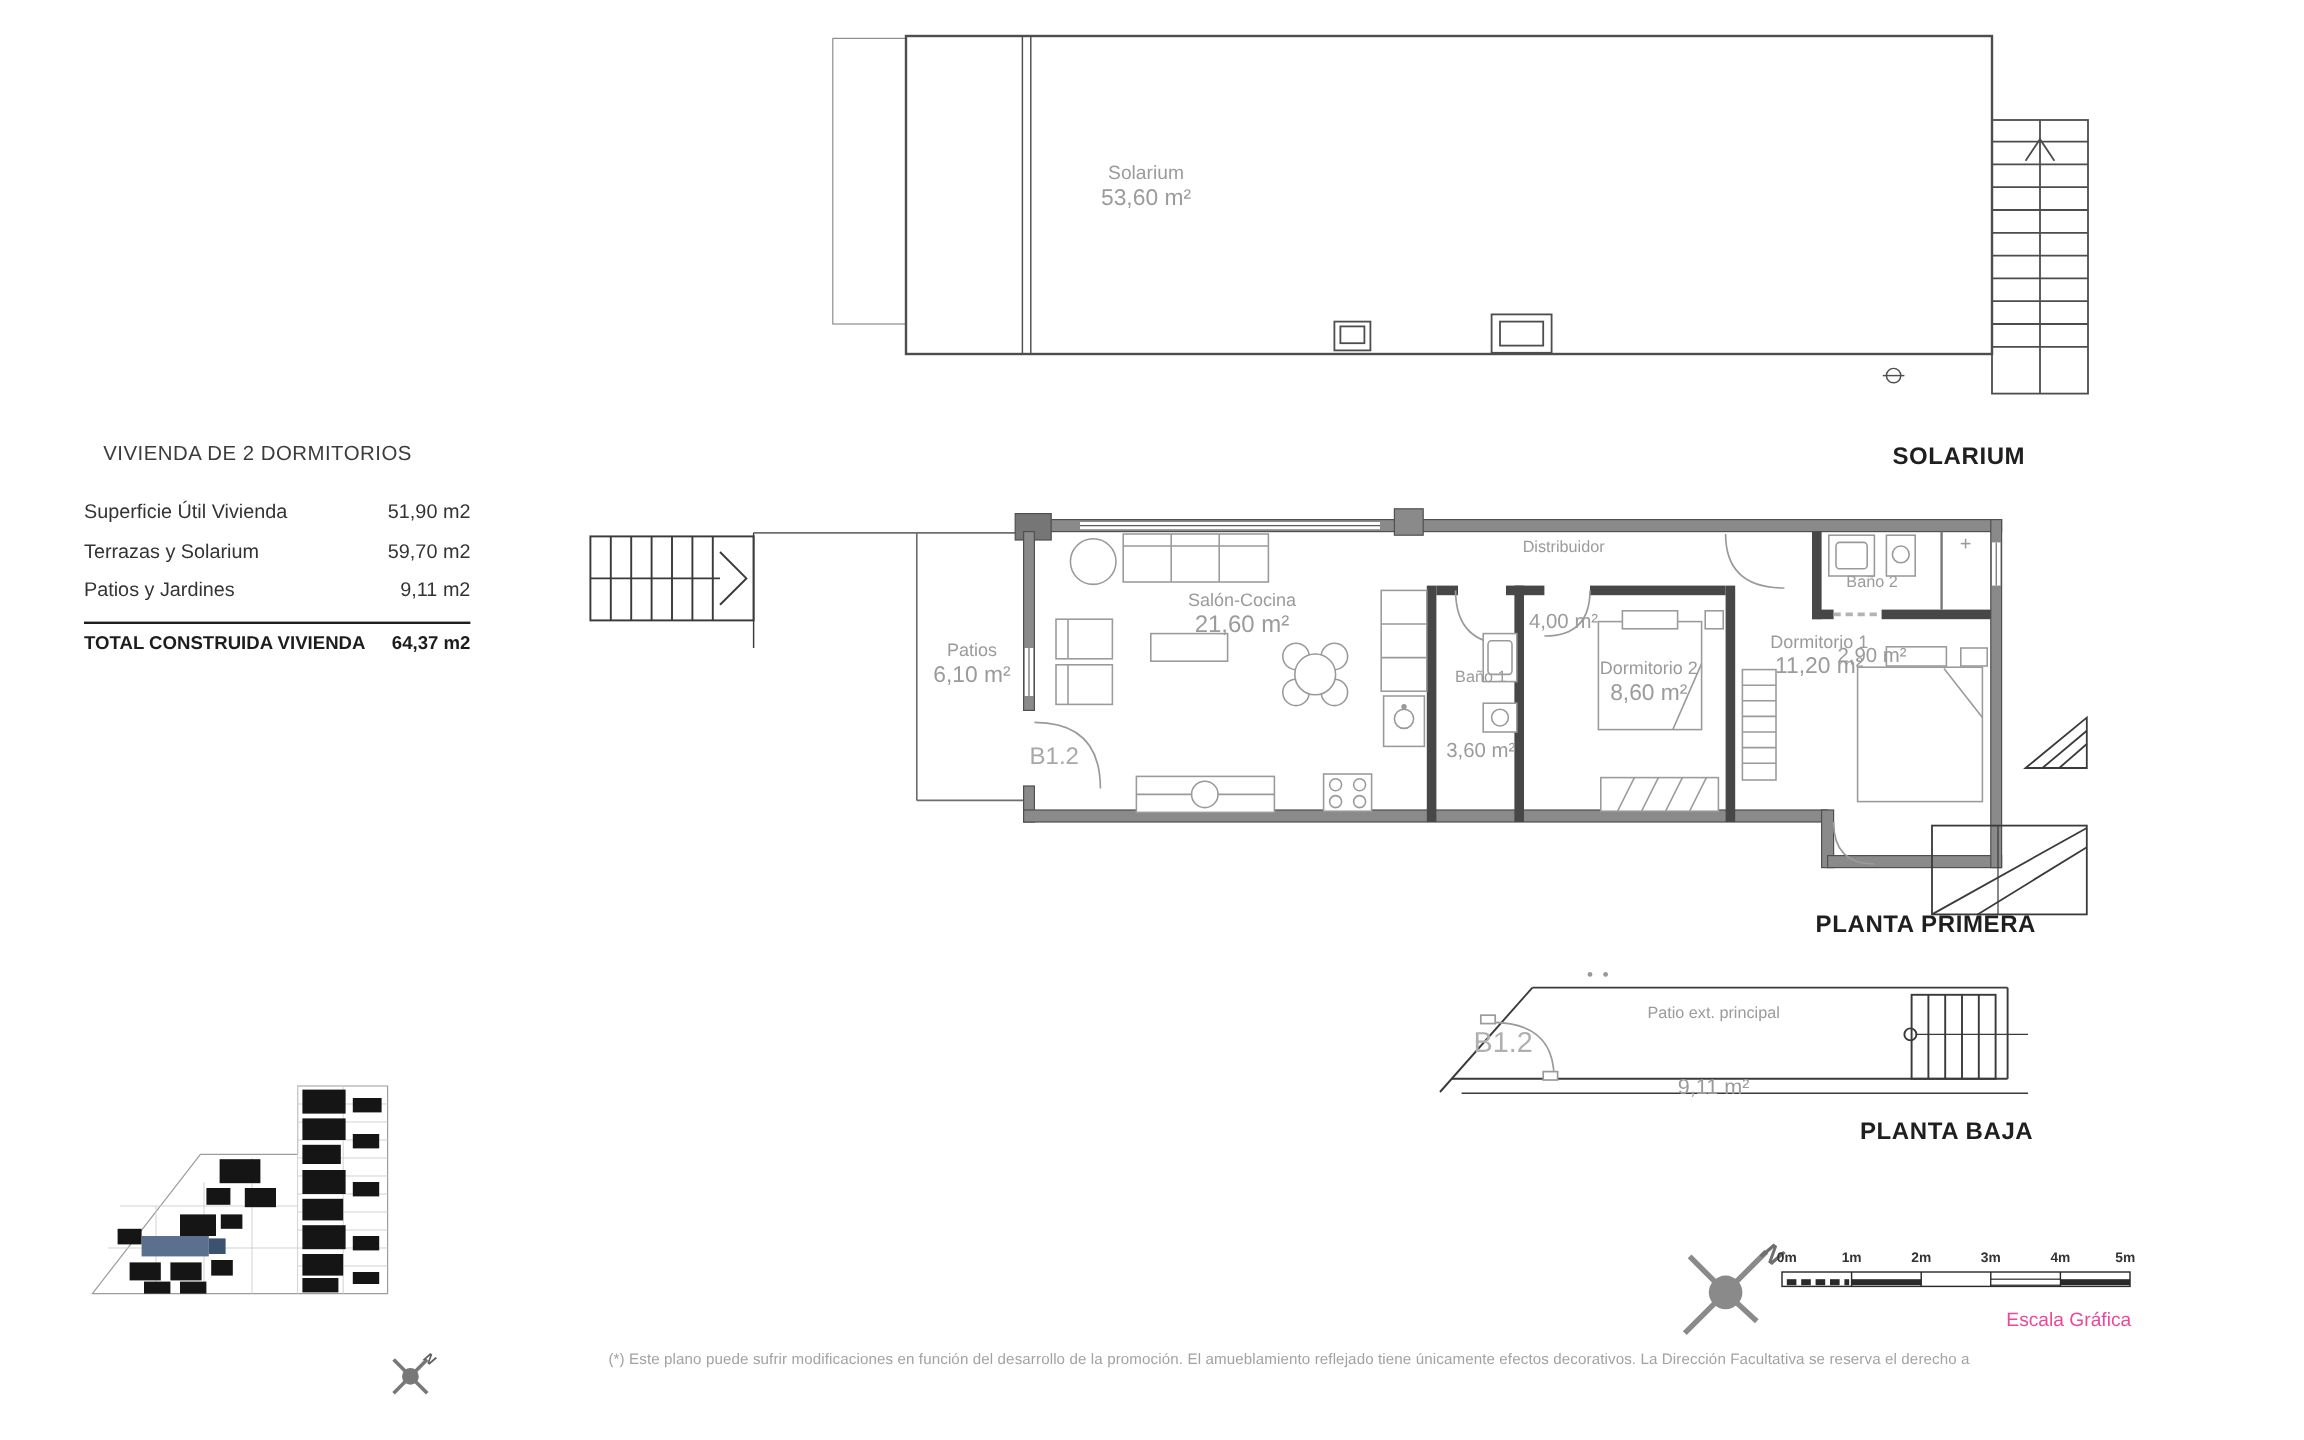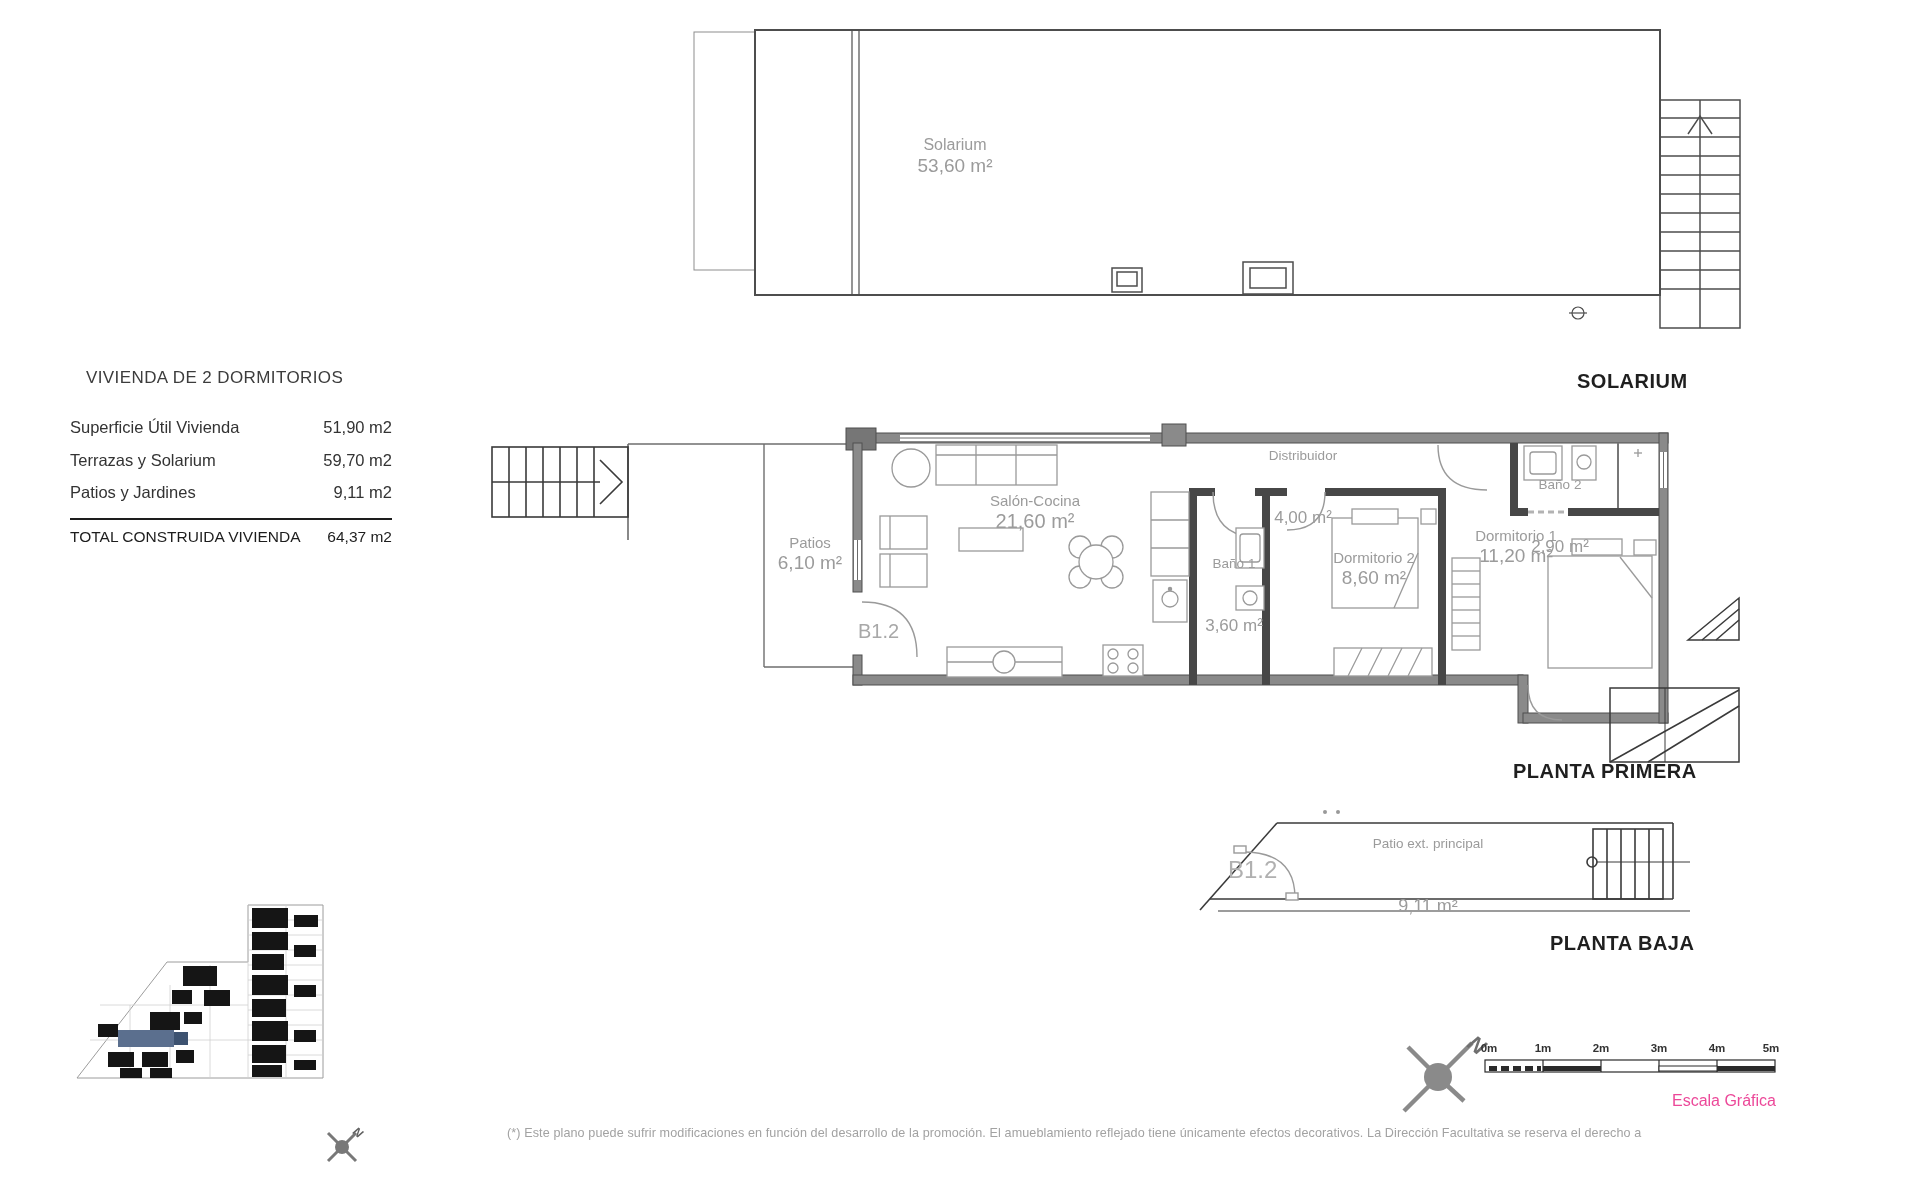--- a/index.html
+++ b/index.html
@@ -8,21 +8,21 @@
   #plan-lines{position:absolute;left:0;top:0;}
 
   
   .ip-title{position:absolute;left:70px;top:304px;font-size:36px;font-weight:bold;
             letter-spacing:-0.5px;color:#262626;}
   .ip-sub{position:absolute;left:70px;top:368px;font-size:17px;letter-spacing:0.4px;color:#3c3c3c;margin-left:16px;}
   .ip-row{position:absolute;left:70px;width:322px;display:flex;justify-content:space-between;
           font-size:16.5px;color:#333;}
   .ip-sep{position:absolute;left:70px;top:518px;width:322px;height:2px;background:#1d1d1d;}
   .ip-total{position:absolute;left:70px;top:528px;width:322px;display:flex;justify-content:space-between;
-            font-size:15.5px;font-weight:normal;color:#1d1d1d;}
+            font-size:15.5px;font-weight:bold;color:#1d1d1d;}
 
   
   .room-label{position:absolute;transform:translateX(-50%);text-align:center;
               color:#9b9b9b;line-height:1.18;white-space:nowrap;}
   .rl-name{font-size:15px;}
   .rl-area{font-size:19px;}
   .room-label.sm .rl-name{font-size:13.5px;}
   .room-label.sm .rl-area{font-size:17px;margin-top:44px;}
 
   .unit-label{position:absolute;color:#a8a8a8;white-space:nowrap;}

